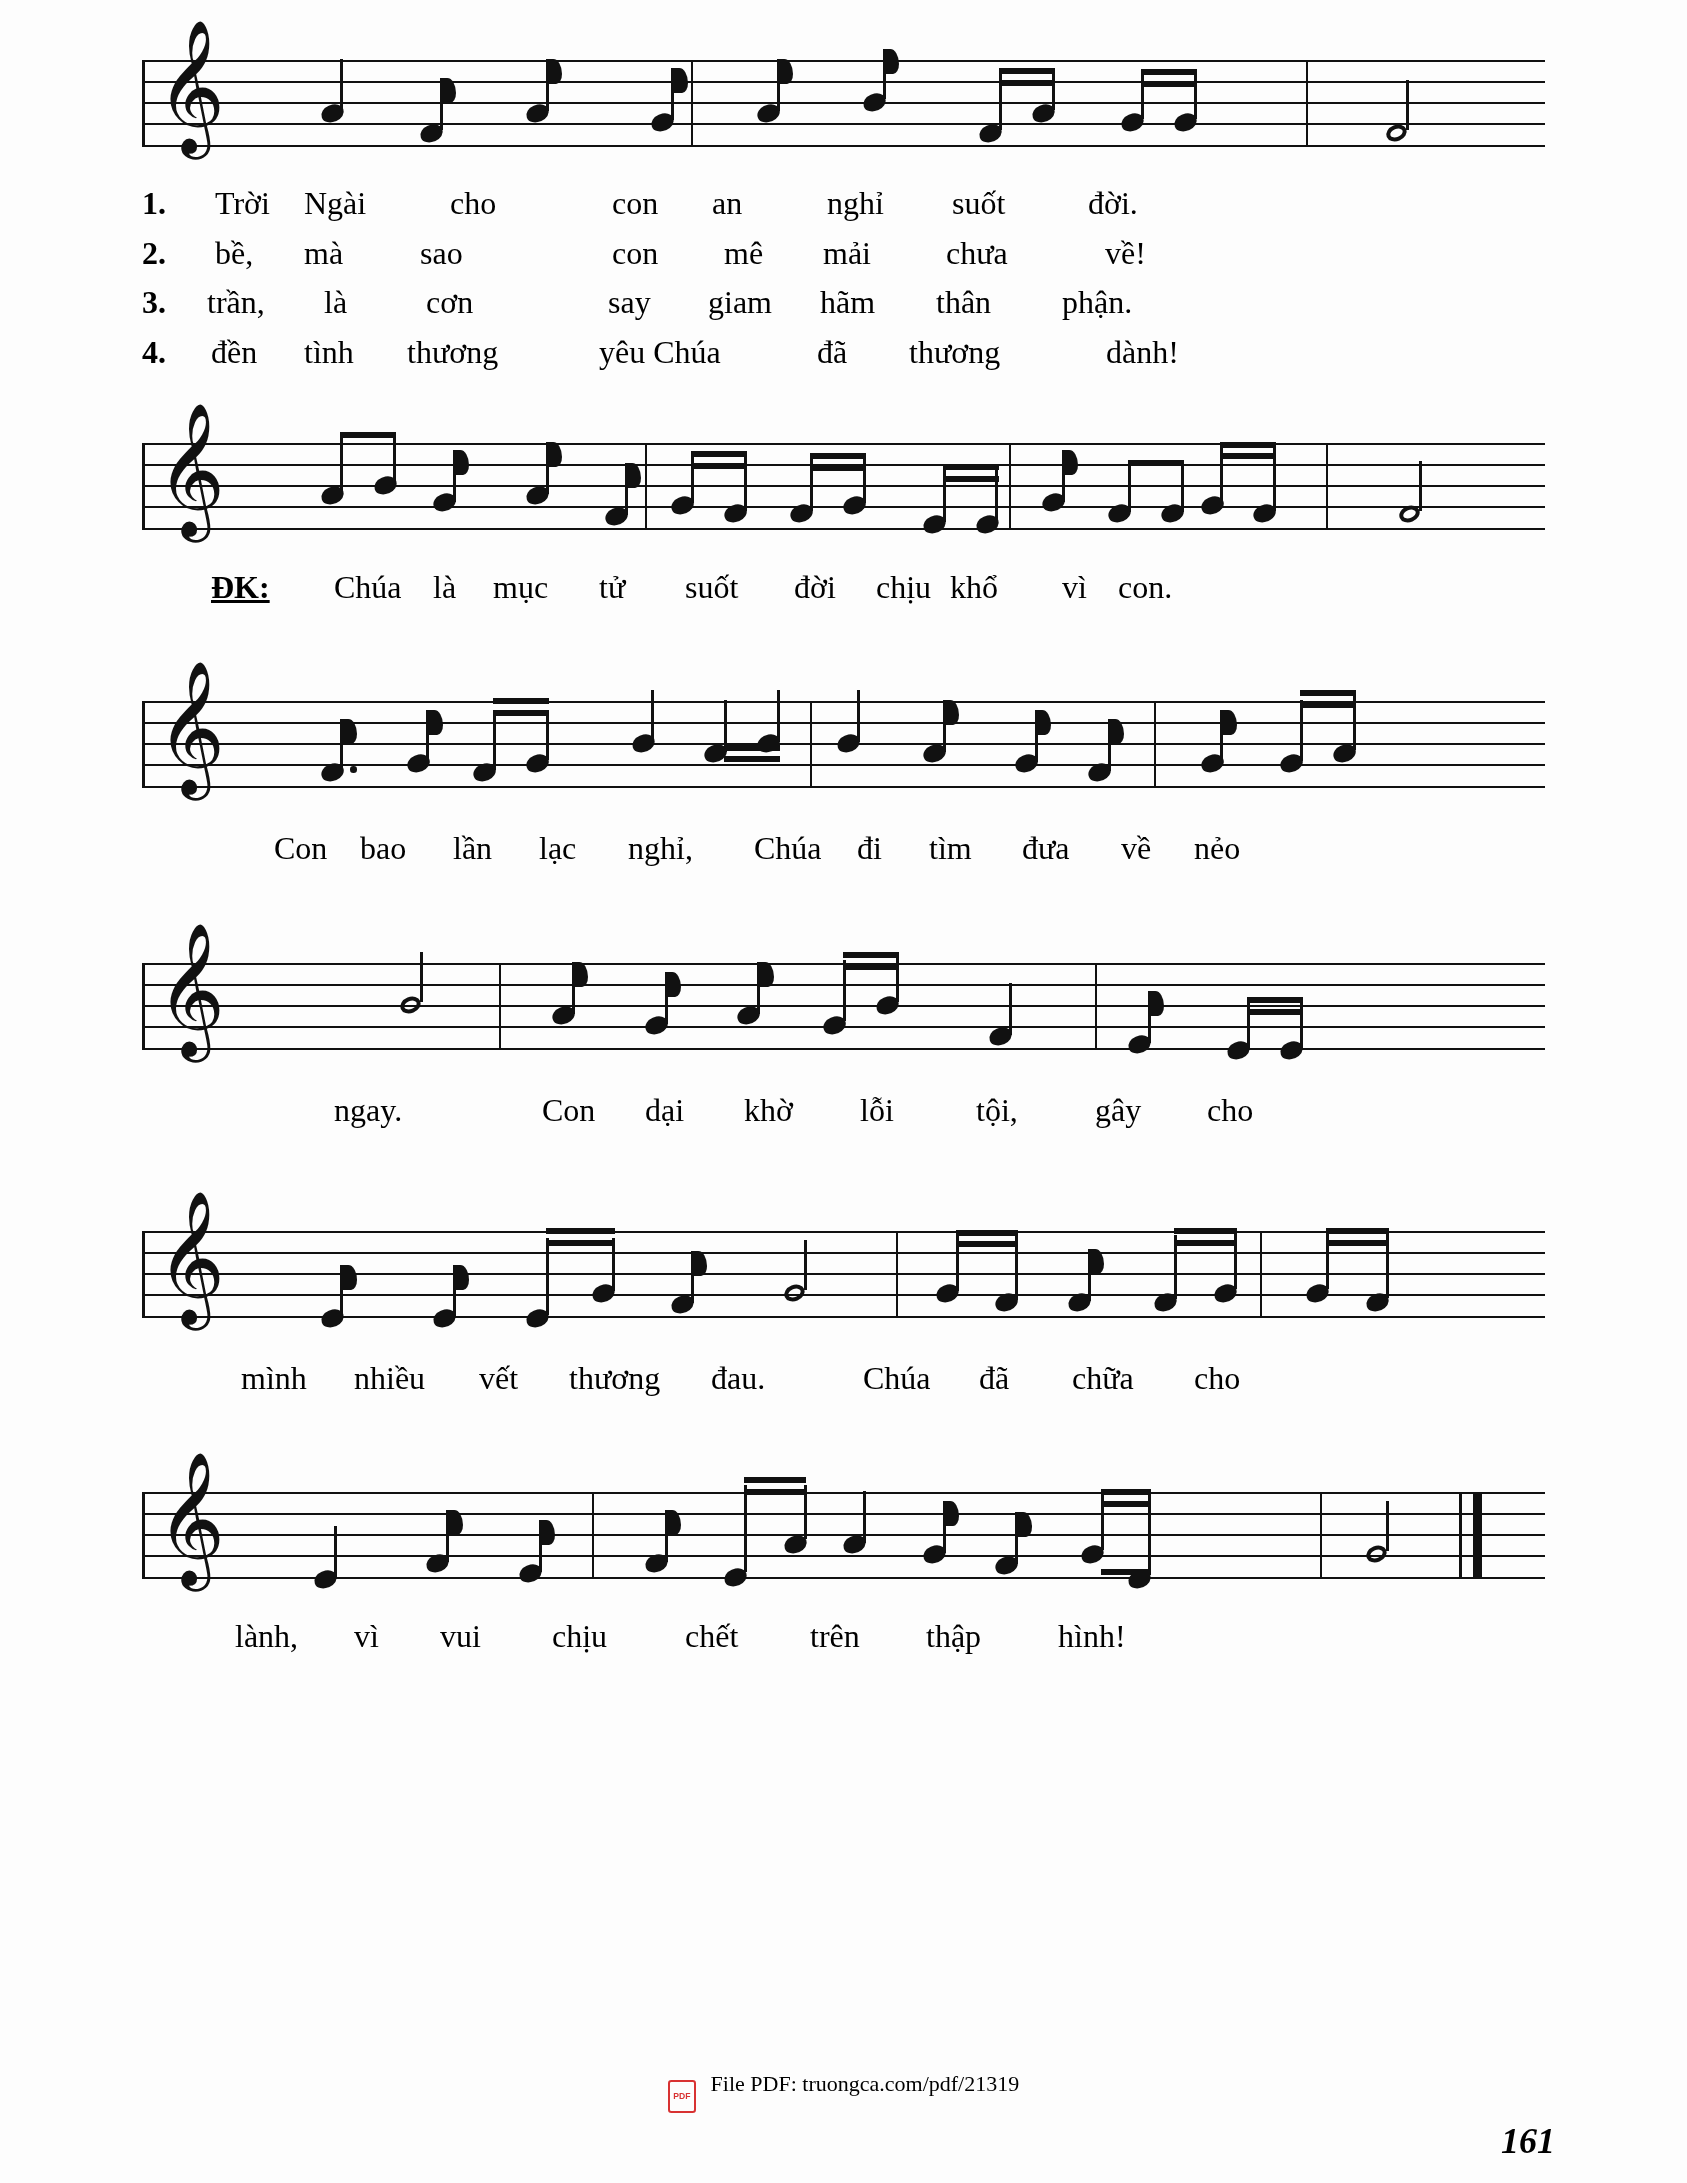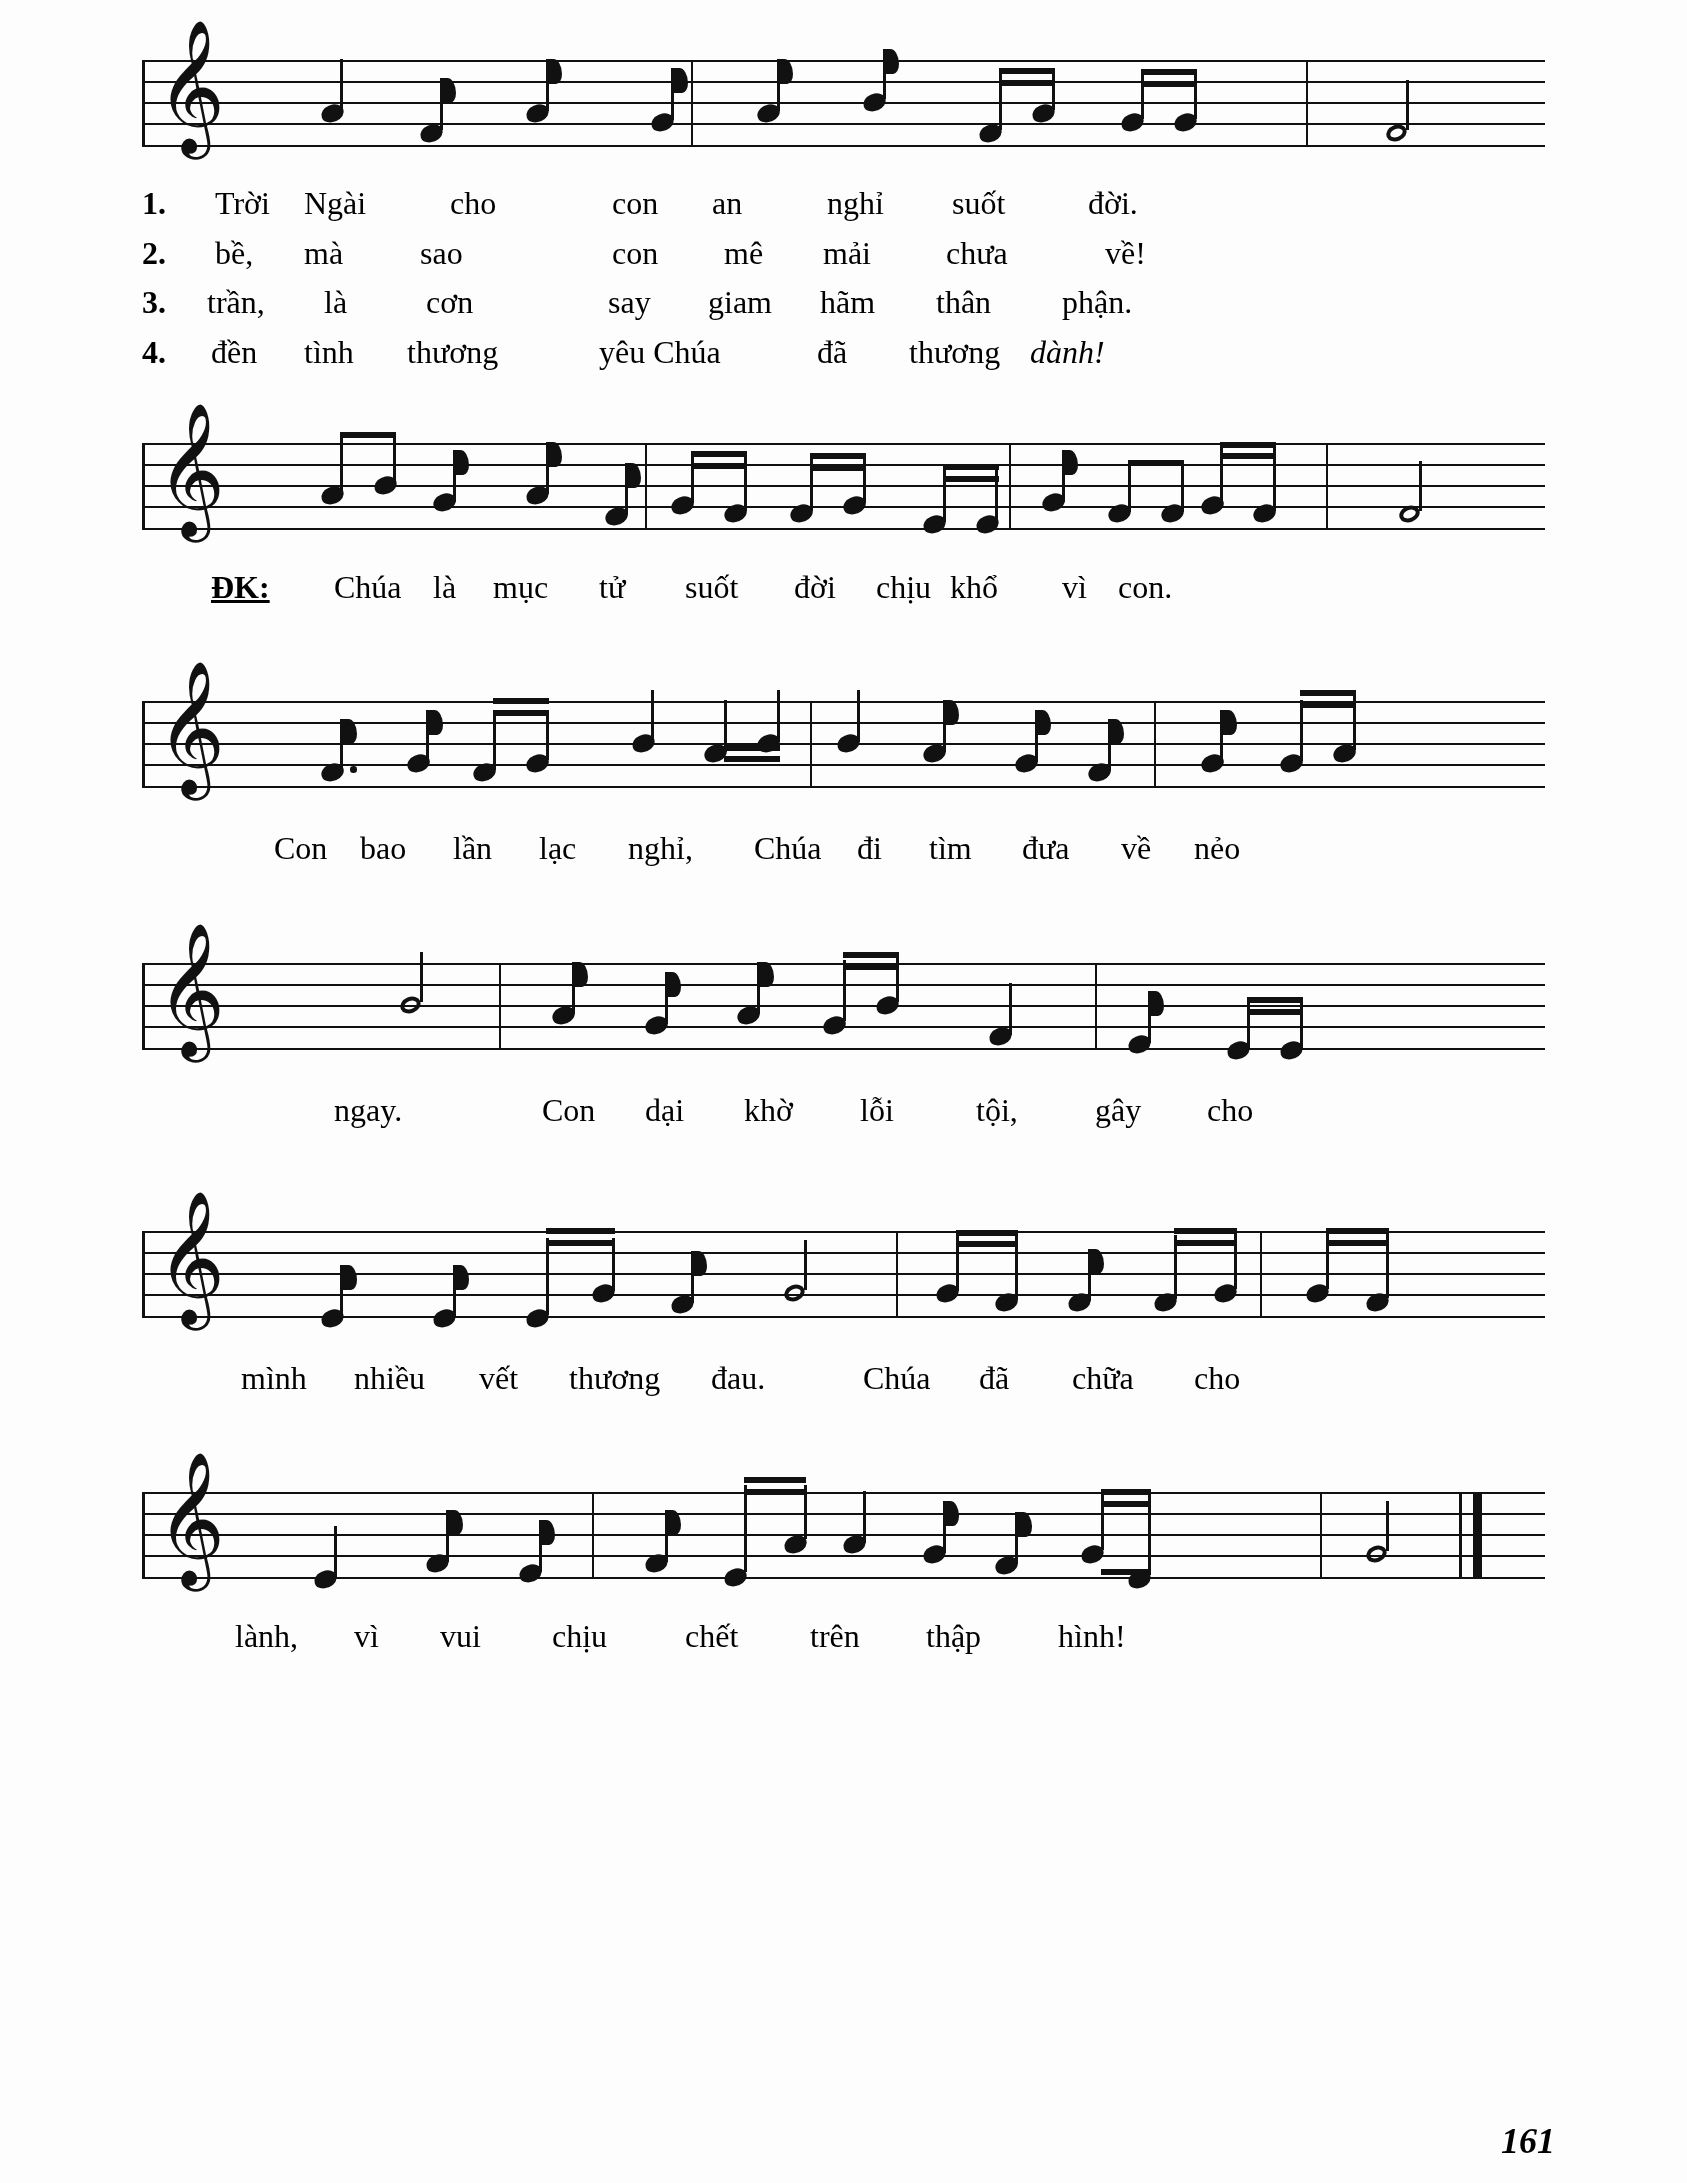--- a/index.html
+++ b/index.html
@@ -283,21 +283,21 @@
   </div>
 
   <div class="lyric-row" style="top:334px;">
     <span class="num">4.</span>
     <span class="lyric-syl" style="left:69px;">đền</span>
     <span class="lyric-syl" style="left:162px;">tình</span>
     <span class="lyric-syl" style="left:265px;">thương</span>
     <span class="lyric-syl" style="left:457px;">yêu Chúa</span>
     <span class="lyric-syl" style="left:675px;">đã</span>
     <span class="lyric-syl" style="left:767px;">thương</span>
-    <span class="lyric-syl" style="left:888px;font-style:italic;">dành!</span>
+    <span class="lyric-syl" style="left:964px;">dành!</span>
   </div>
 
   <div class="system" style="top:423px;">
     <div class="staff">
       <div class="line l1"></div>
       <div class="line l2"></div>
       <div class="line l3"></div>
       <div class="line l4"></div>
       <div class="line l5"></div>
       <div class="startbar"></div>
@@ -664,17 +664,21 @@
     <span class="lyric-syl" style="left:93px;">lành,</span>
     <span class="lyric-syl" style="left:212px;">vì</span>
     <span class="lyric-syl" style="left:298px;">vui</span>
     <span class="lyric-syl" style="left:410px;">chịu</span>
     <span class="lyric-syl" style="left:543px;">chết</span>
     <span class="lyric-syl" style="left:668px;">trên</span>
     <span class="lyric-syl" style="left:784px;">thập</span>
     <span class="lyric-syl" style="left:916px;">hình!</span>
   </div>
 
+  <div class="footer">
+    <span class="pdf-badge">PDF</span>
+    <span>File PDF: truongca.com/pdf/21319</span>
+  </div>
 
   <div class="page-number">161</div>
 
 </div>
 
 
 </body></html>

